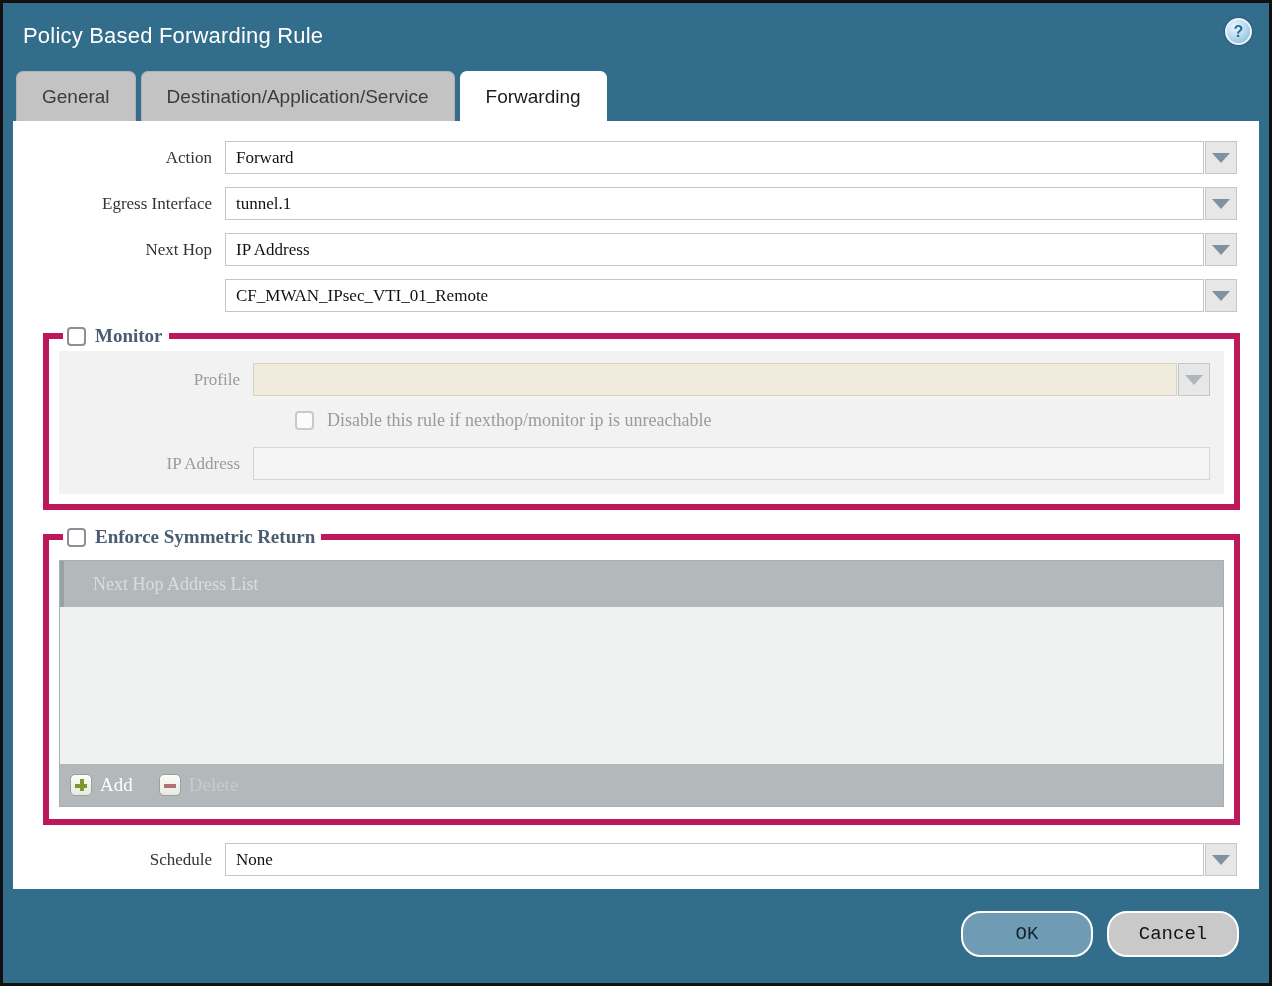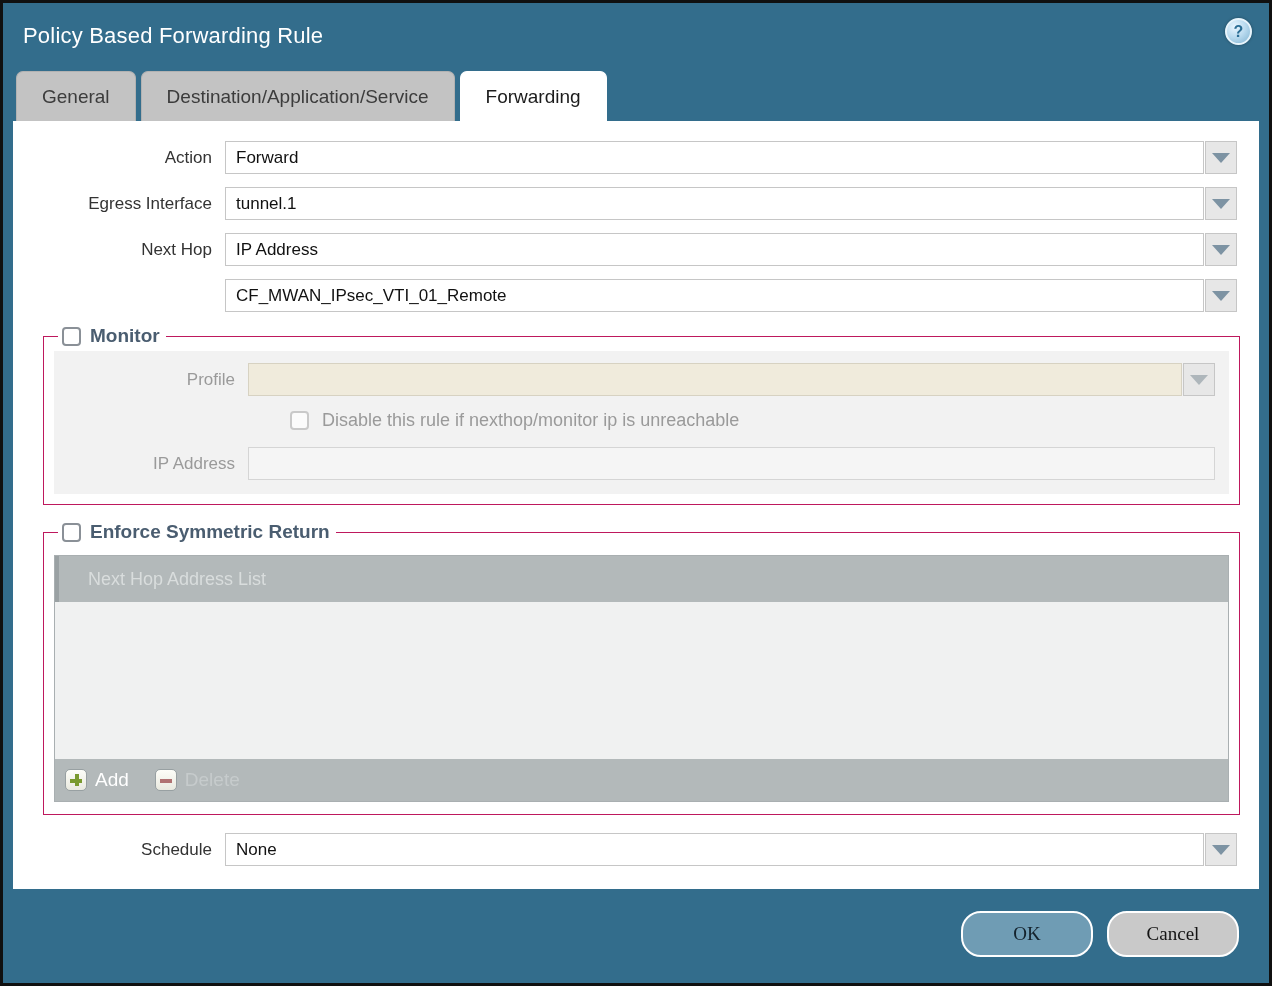--- a/index.html
+++ b/index.html
@@ -41,20 +41,21 @@
   }
   .tab.active { background: #ffffff; color: #1c1c1c; border-color: #ffffff; }
 
   
   .content {
     position: relative;
     background: #ffffff;
     margin: 0 10px;
     height: 768px;
     padding-top: 20px;
+    font-family: Liberation Serif, serif;
   }
 
   
   .form-row { display: flex; align-items: center; margin: 0 22px 13px 0; }
   .form-label {
     width: 212px; text-align: right; padding-right: 13px;
     font-size: 17px; color: #333333; flex: 0 0 212px;
   }
   .combo { flex: 1; display: flex; align-items: stretch; }
   .input-display {
@@ -72,21 +73,21 @@
   .dd-arrow {
     width: 0; height: 0;
     border-left: 9px solid transparent; border-right: 9px solid transparent;
     border-top: 10px solid #7d93a3;
   }
   .dd-btn.disabled { cursor: default; }
   .dd-btn.disabled .dd-arrow { border-top-color: #aeb6bb; }
 
   
   fieldset {
-    border: 1px solid #be185d;
+    border: 6px solid #be185d;
     margin: 0 19px 0 30px;
     padding: 4px 10px 10px 10px;
   }
   legend { display: flex; align-items: center; gap: 9px; padding: 0 6px 0 4px; margin-left: 4px; }
   .legend-title { font-size: 19px; font-weight: bold; color: #4a5d70; }
   .checkbox {
     width: 19px; height: 19px; border-radius: 4px;
     border: 2px solid #8a9097; background: #ffffff; cursor: pointer;
   }
   .checkbox.disabled { border-color: #c9c9c9; background: #fbfbfb; cursor: default; }
@@ -146,21 +147,21 @@
   .schedule-row { margin-top: 18px; }
 
   
   .footer-buttons {
     position: absolute; bottom: 26px; right: 30px;
     display: flex; gap: 14px;
   }
   .btn {
     width: 132px; height: 46px;
     border-radius: 20px; border: 2px solid #ffffff;
-    font-size: 19px; font-family: Liberation Serif, serif; cursor: pointer;
+    font-size: 19px; font-family: Liberation Mono, monospace; cursor: pointer;
     display: flex; align-items: center; justify-content: center; margin-top: 35px;
   }
   .btn-ok { background: #6f9cb4; color: #14222c; }
   .btn-cancel { background: #c9c9c9; color: #141414; }
 </style>
 </head>
 <body>
 
 <div class="dialog">
 

